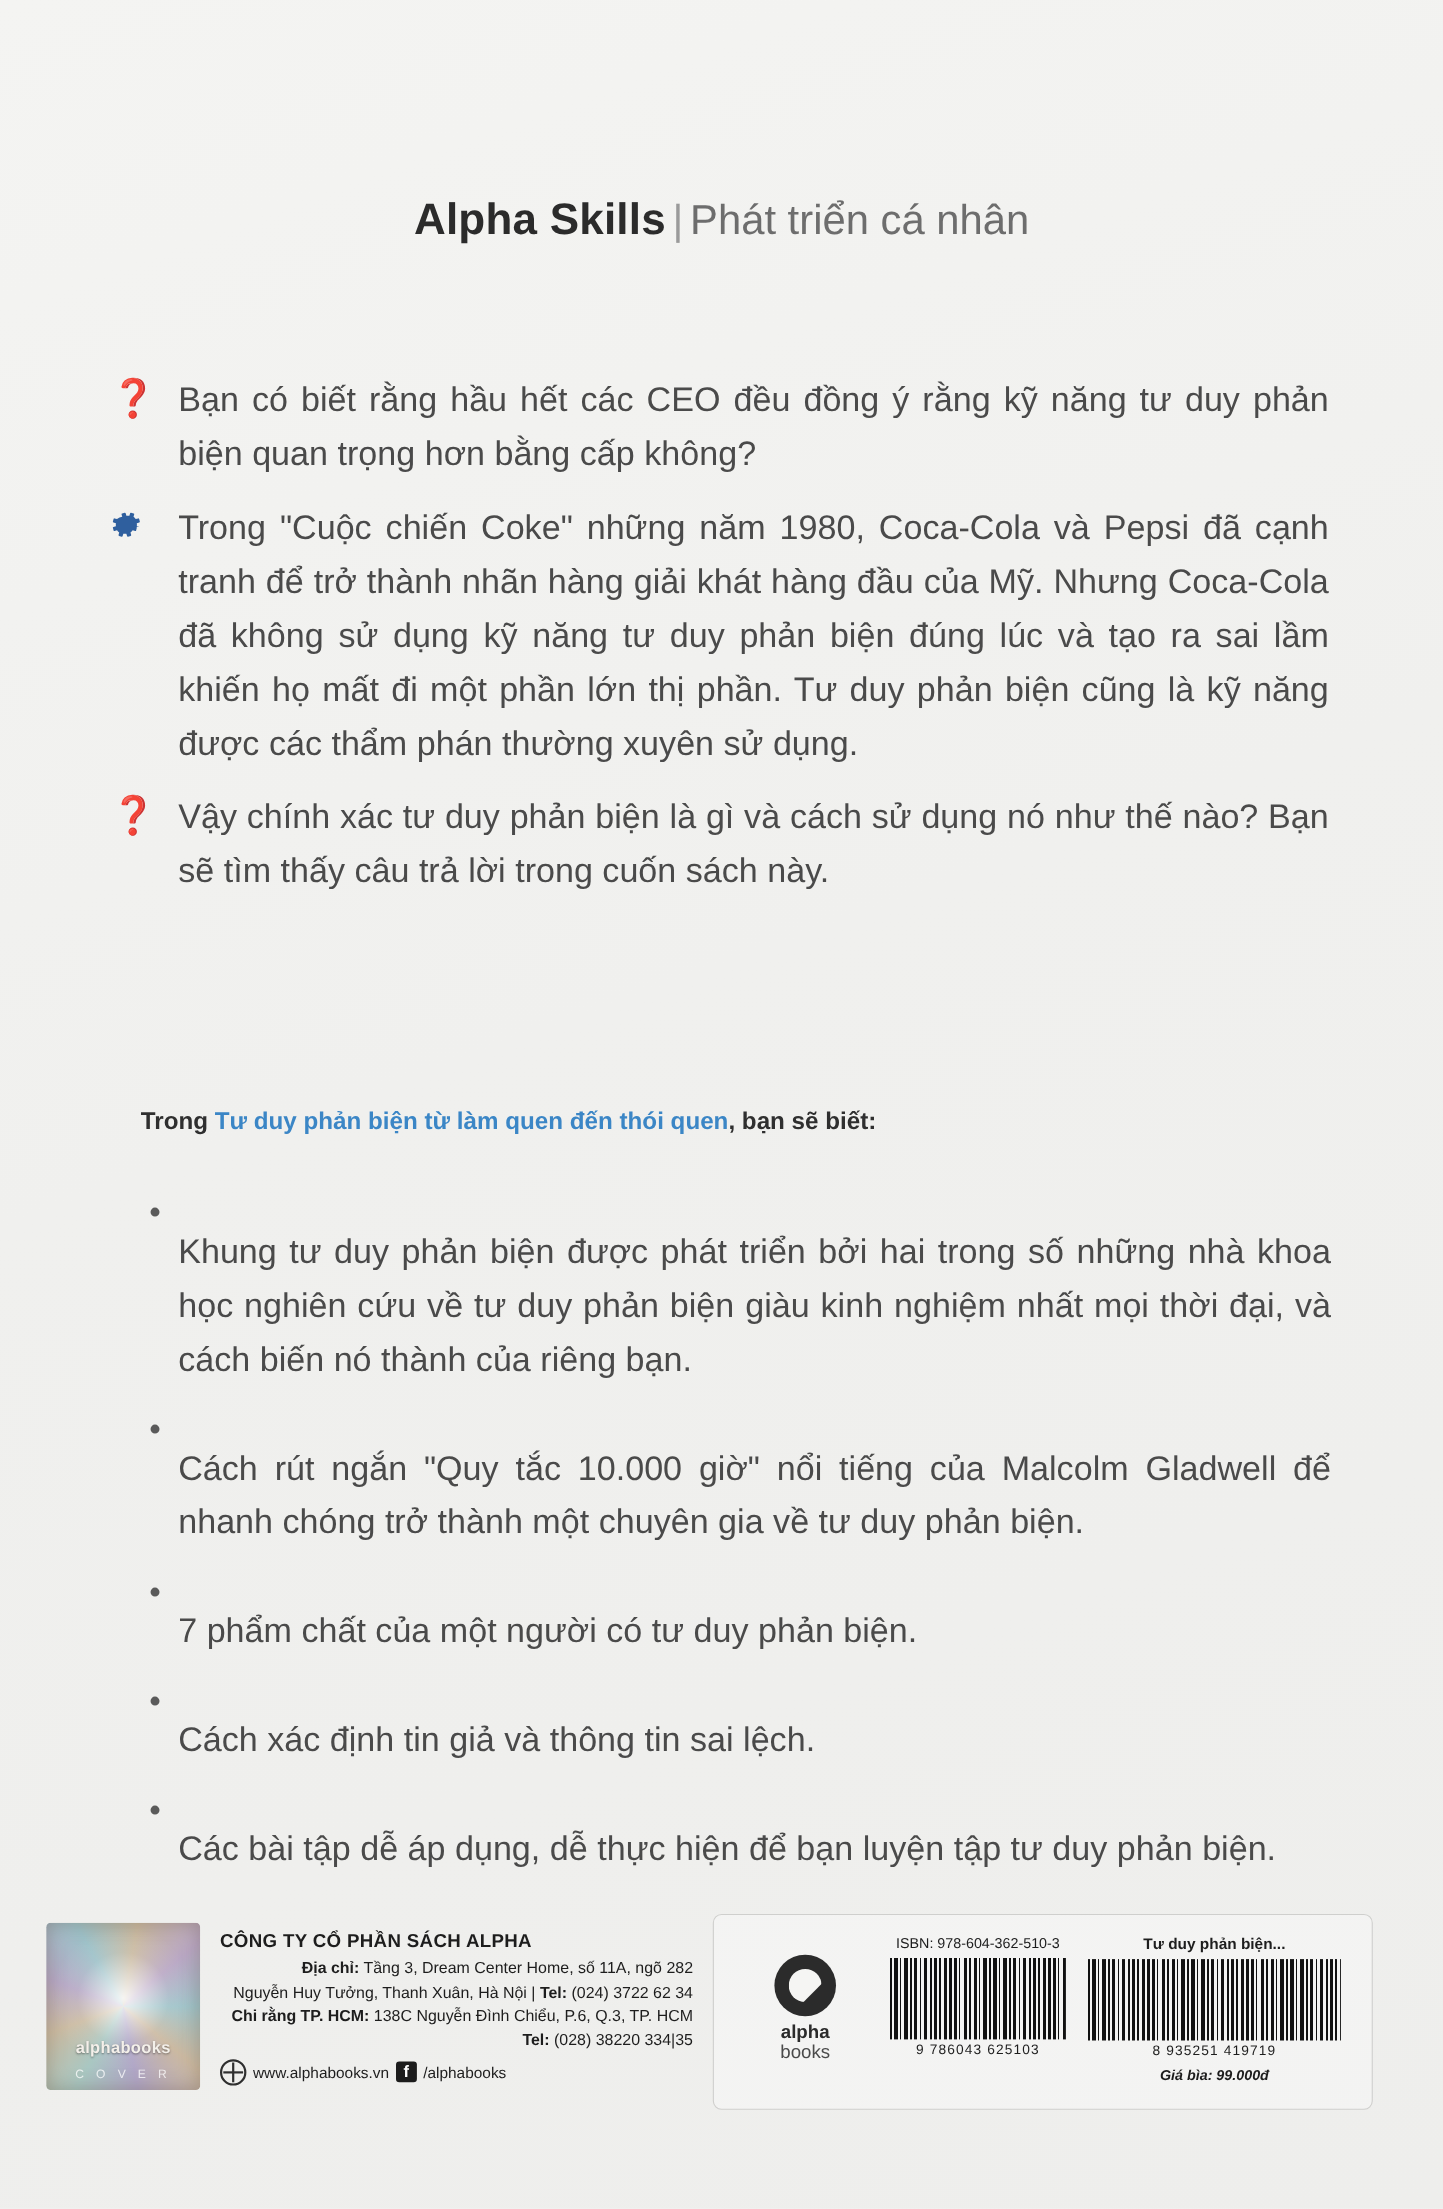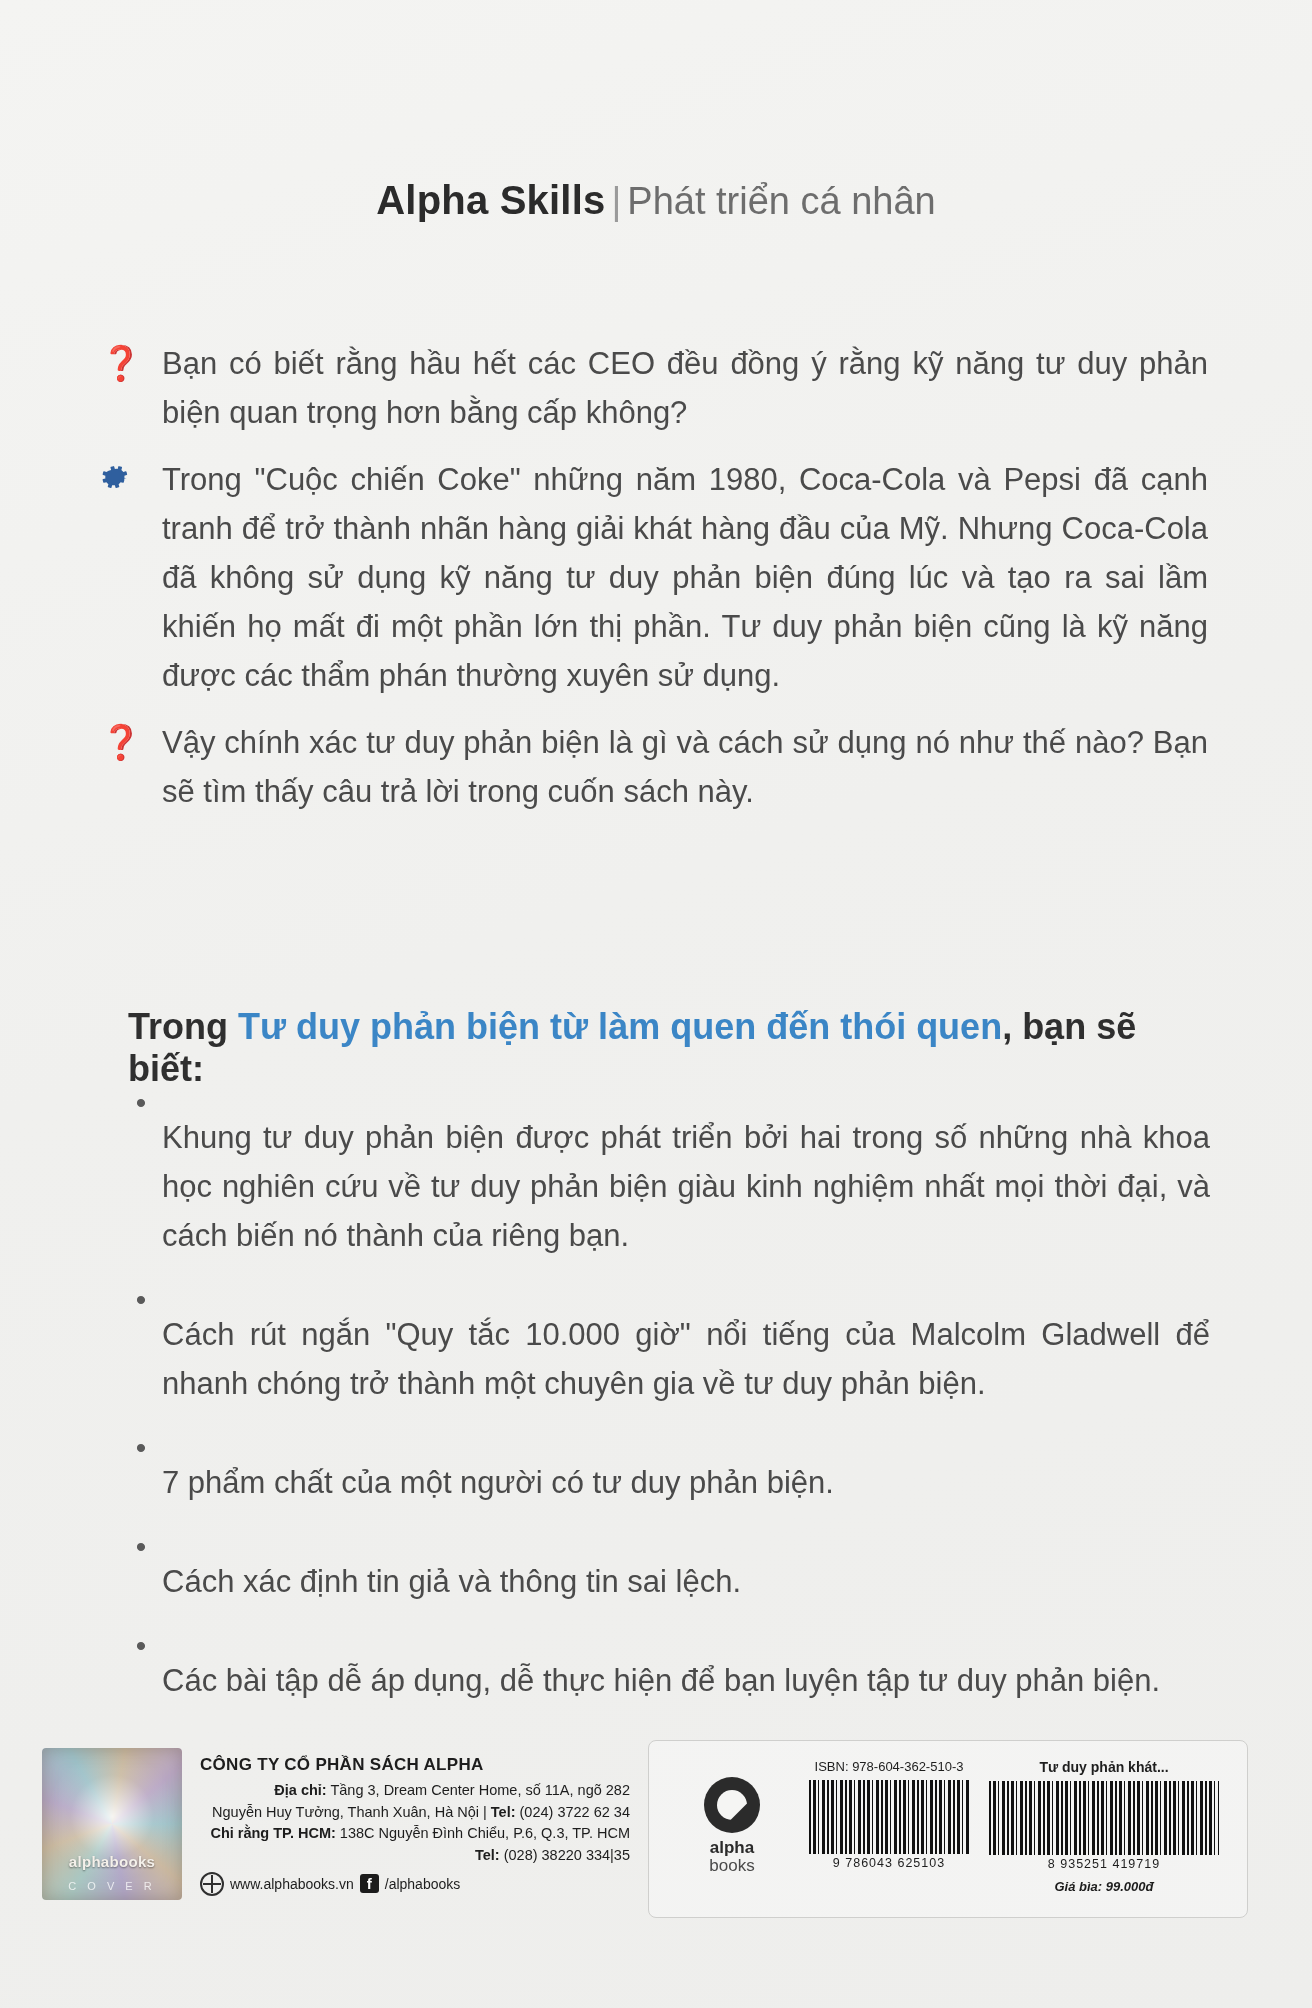--- a/index.html
+++ b/index.html
@@ -88,21 +88,21 @@
     font-weight: 300;
     text-align: justify;
   }
 
   
   .leadin {
     position: absolute;
     top: 1006px;
     left: 128px;
     width: 1080px;
-    font-size: 36px;
+    font-size: 22px;
     font-weight: bold;
     color: #2f2f2f;
   }
   .leadin .title-em {
     color: #3b86c6;
     font-weight: bold;
   }
 
   
   .bullets {
@@ -433,21 +433,21 @@
         <div class="t2">books</div>
       </div>
 
       <div class="bc left">
         <div class="cap">ISBN: 978-604-362-510-3</div>
         <div class="bars"></div>
         <div class="digits">9  786043   625103</div>
       </div>
 
       <div class="bc right">
-        <div class="cap bold">Tư duy phản khát...</div>
+        <div class="cap bold">Tư duy phản biện...</div>
         <div class="bars"></div>
         <div class="digits">8  935251   419719</div>
       </div>
 
       <div class="price">Giá bìa: 99.000đ</div>
     </div>
 
   </div>
 
 </div>

